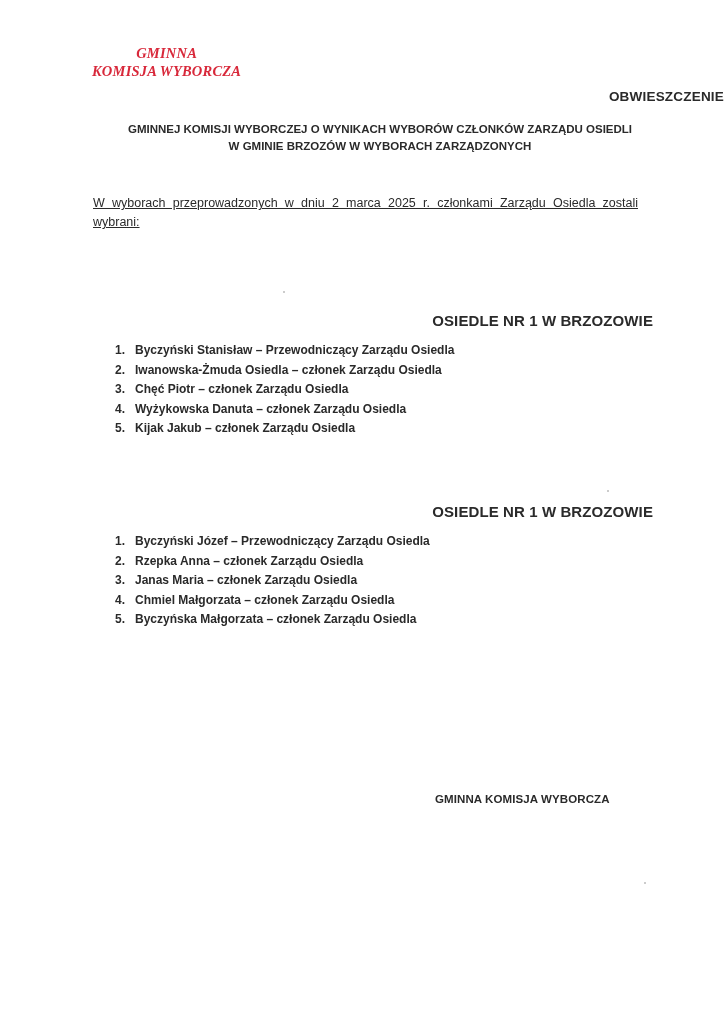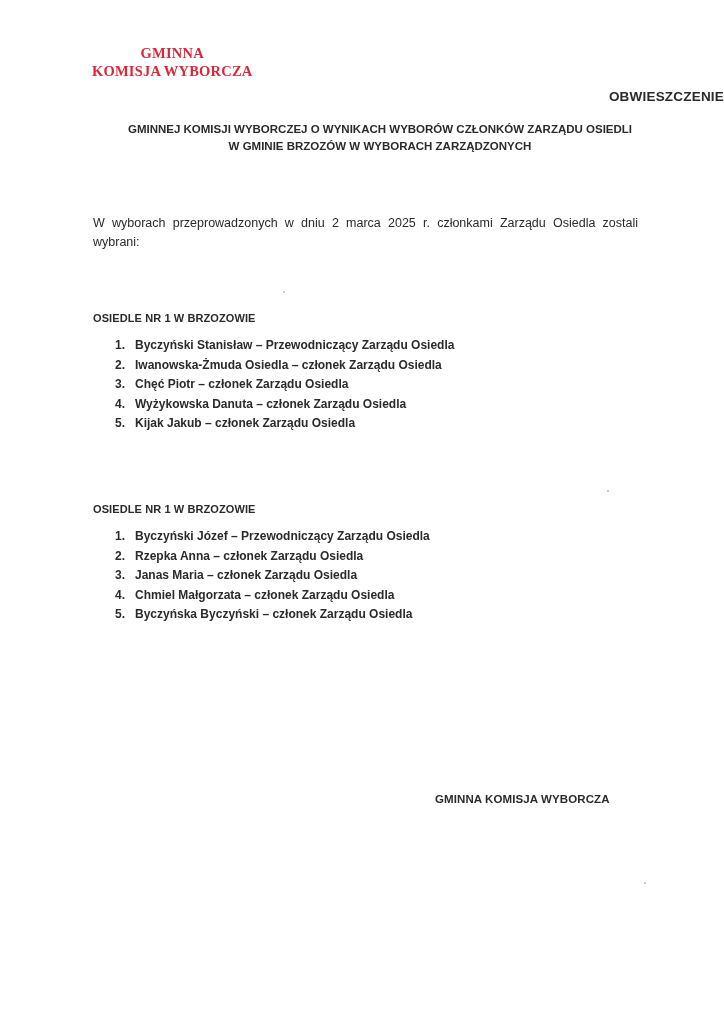--- a/index.html
+++ b/index.html
@@ -1,23 +1,23 @@
 <!DOCTYPE html>
 <html><head>
   <meta charset="utf-8">
   <style>
     html, body { margin: 0; padding: 0; background: #ffffff; }
     body { width: 724px; height: 1024px; position: relative; overflow: hidden; color: #2a2a2a; font-family: "Liberation Sans", sans-serif; }
-    .stamp { position: absolute; left: 92px; top: 44px; text-align: center; color: #d8283a; font-family: "Liberation Serif", serif; font-weight: bold; font-size: 14.5px; line-height: 18px; letter-spacing: 0.2px; }
+    .stamp { position: absolute; left: 92px; top: 44px; text-align: center; color: #d8283a; font-family: "Liberation Serif", serif; font-weight: bold; font-size: 14.5px; line-height: 18px; letter-spacing: 0.2px; font-style: italic; }
     .title { position: absolute; top: 89px; left: 0; width: 724px; text-align: right; font-weight: bold; font-size: 13.5px; letter-spacing: 0.2px; }
     .subtitle { position: absolute; top: 121px; left: 0; width: 724px; text-align: center; font-weight: bold; font-size: 11.5px; line-height: 16.5px; }
     .subtitle div { white-space: nowrap; padding-left: 36px; }
-    .intro { position: absolute; top: 214px; left: 93px; width: 545px; font-size: 12.5px; line-height: 19px; text-align: justify; word-spacing: 1px; }
+    .intro { position: absolute; top: 194px; left: 93px; width: 545px; font-size: 12.5px; line-height: 19px; text-align: justify; word-spacing: 1px; text-decoration: underline; }
     .section { position: absolute; left: 93px; width: 560px; }
-    .section-heading { font-weight: bold; font-size: 11px; margin: 0 0 12px 0; letter-spacing: 0.1px; }
+    .section-heading { font-weight: bold; font-size: 15px; margin: 0 0 12px 0; letter-spacing: 0.1px; text-align: right; }
     .member-list { list-style: none; margin: 0; padding: 0 0 0 22px; }
     .member-list li { font-weight: bold; font-size: 12px; line-height: 19.6px; white-space: nowrap; display: flex; }
     .member-list .num { width: 20px; display: inline-block; }
     .sec1 { top: 312px; }
     .sec2 { top: 503px; }
     .signature { position: absolute; top: 793px; left: 391px; font-weight: bold; font-size: 11.5px; letter-spacing: 0.1px; margin-left: 44px; }
     .speck { position: absolute; width: 2px; height: 2px; background: #bbb; border-radius: 1px; }
   </style>
 </head>
 <body>
@@ -76,21 +76,21 @@
     <li>
         <span class="num">3.</span>
         <span>Janas Maria – członek Zarządu Osiedla</span>
       </li>
     <li>
         <span class="num">4.</span>
         <span>Chmiel Małgorzata – członek Zarządu Osiedla</span>
       </li>
     <li>
         <span class="num">5.</span>
-        <span>Byczyńska Byczyński – członek Zarządu Osiedla</span>
+        <span>Byczyńska Małgorzata – członek Zarządu Osiedla</span>
       </li>
   </ol>
 </div>
 
 <div class="signature">GMINNA KOMISJA WYBORCZA</div>
 
 <div class="speck" style="left:283px;top:291px;"></div>
 <div class="speck" style="left:607px;top:490px;"></div>
 <div class="speck" style="left:644px;top:882px;"></div>
 

